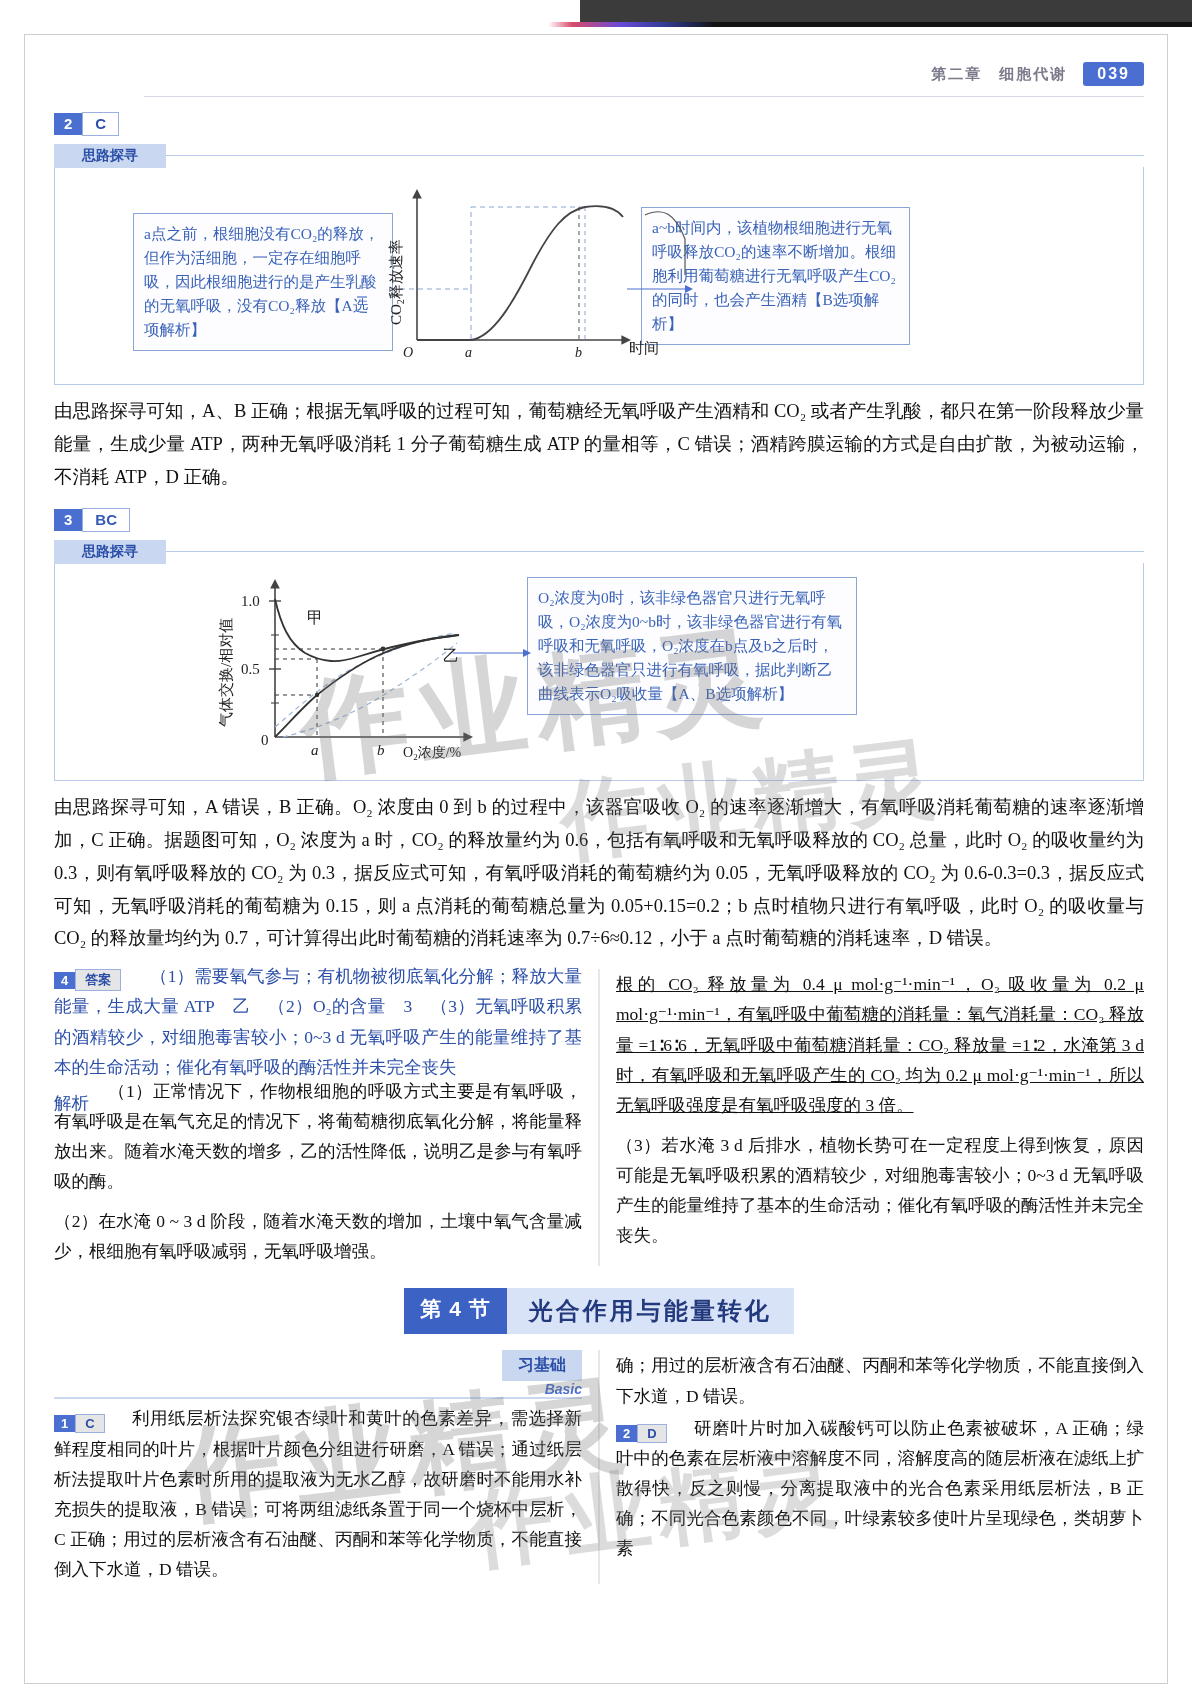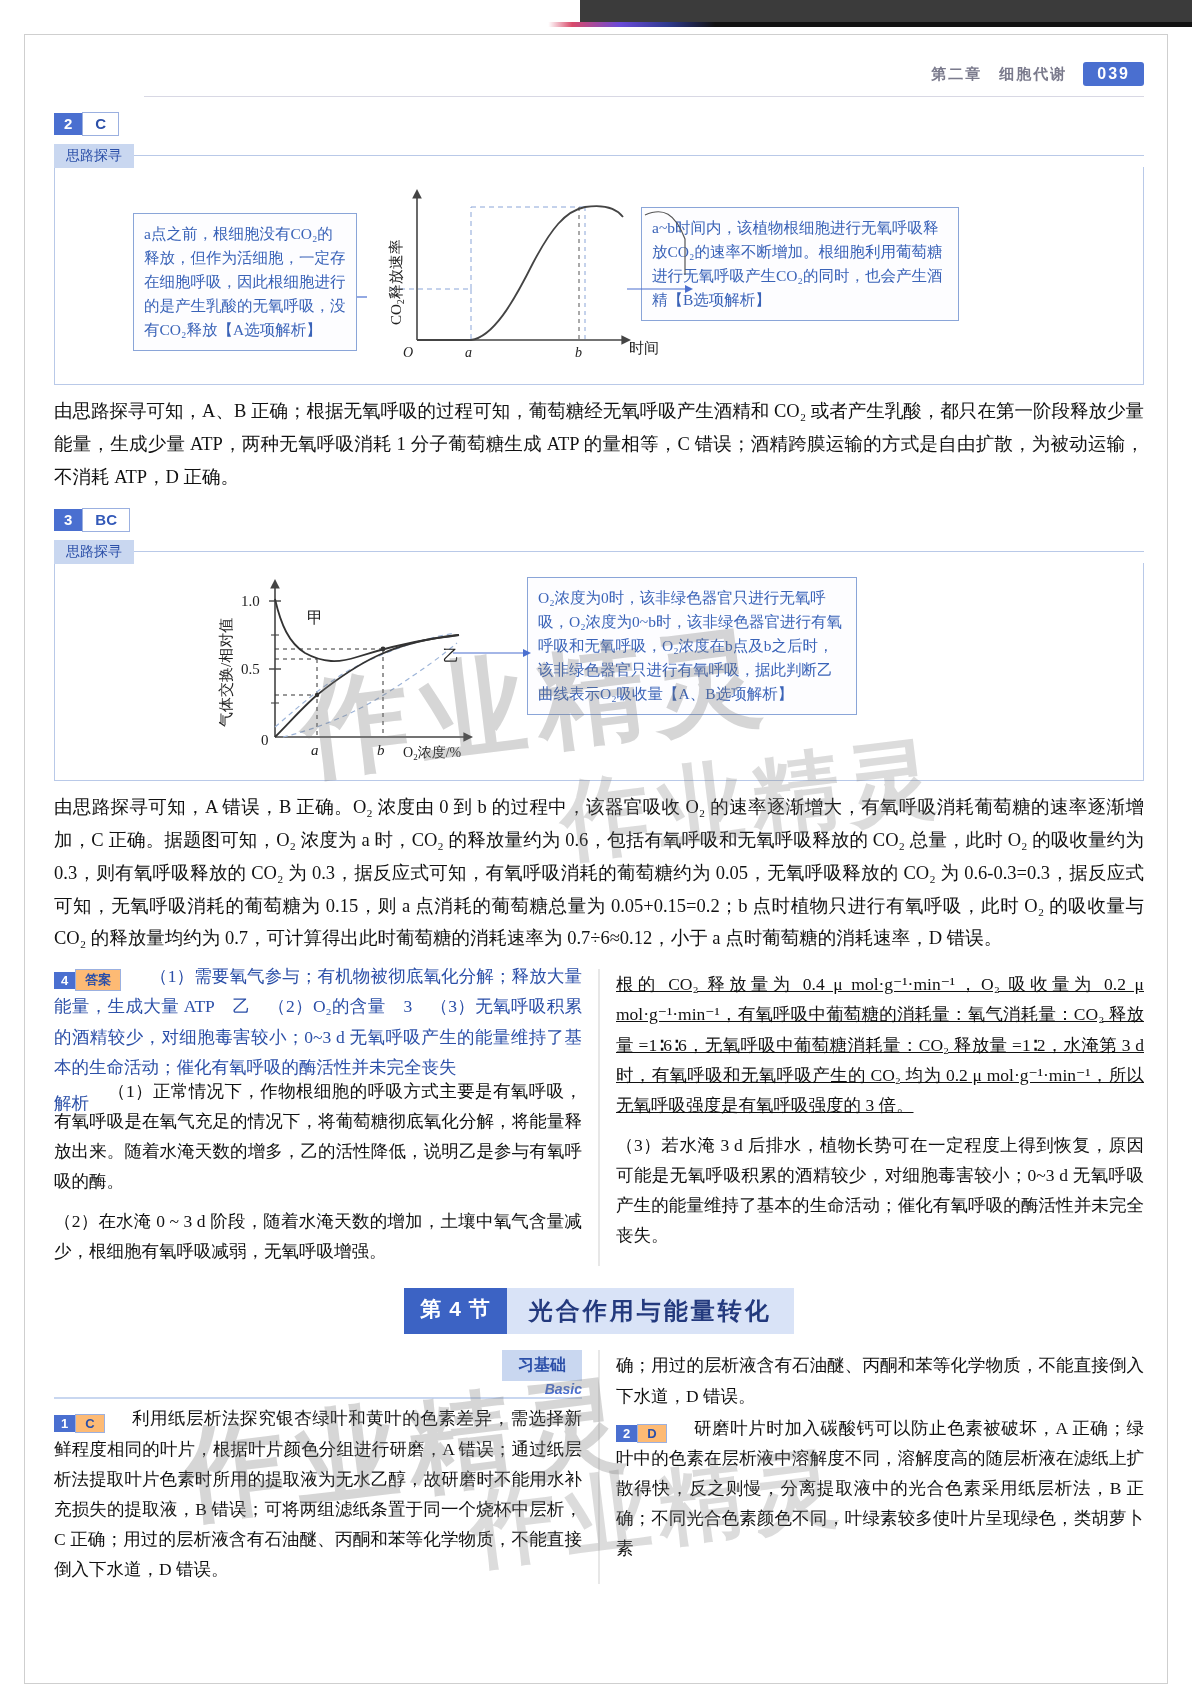--- a/index.html
+++ b/index.html
@@ -68,22 +68,22 @@
     padding:2px 12px; line-height:18px;
   }
   .qans.blue-text { color:#3258b8; }
 
   
   .silu-wrap { position:relative; margin-top:4px; }
   .silu-label {
     display:inline-block;
     background:#c9d7f0; color:#2b4fa8;
     font-family:"Liberation Sans", sans-serif;
-    font-weight:normal; font-size:14px;
-    padding:3px 12px;
+    font-weight:bold; font-size:14px;
+    padding:3px 28px;
     position:relative; z-index:3;
   }
   .silu-rule {
     position:absolute; left:0; right:0; top:11px; height:1px;
     background:#b9c9e8; z-index:1;
   }
   .silu-box {
     border:1px solid #b9c9e8; border-top:none;
     position:relative; background:#fff;
   }
@@ -157,21 +157,21 @@
   .xiji-rule { height:2px; background:#c9d7f0; width:528px; margin-top:0px; }
 
   
   .chipline { display:inline-flex; align-items:center; vertical-align:-3px; margin-right:6px;}
   .chip-n {
     background:#4a6fd0; color:#fff;
     font-family:"Liberation Sans", sans-serif;
     font-size:13px; font-weight:bold; padding:1px 7px;
   }
   .chip-a {
-    border:1px solid #9bb0e0; color:#2b4fa8; background:#fdba74;
+    border:1px solid #9bb0e0; color:#2b4fa8; background:#e5e5e5;
     font-family:"Liberation Sans", sans-serif;
     font-size:13px; font-weight:bold; padding:1px 9px;
   }
 
   
   .watermark {
     position:absolute; left:0; top:0; width:1192px; height:1702px;
     pointer-events:none; z-index:50;
   }
   .wm-text {
@@ -209,23 +209,23 @@
   <div class="qrow">
     <span class="qnum">2</span>
     <span class="qans">C</span>
   </div>
 
   <div class="silu-wrap">
     <div class="silu-rule"></div>
     <span class="silu-label">思路探寻</span>
     <div class="silu-box" style="height:218px; margin-top:-1px;">
 
-      <div class="note" style="position:absolute; left:78px; top:46px; width:224px;">a点之前，根细胞没有CO₂的释放，但作为活细胞，一定存在细胞呼吸，因此根细胞进行的是产生乳酸的无氧呼吸，没有CO₂释放【A选项解析】</div>
-
-      <div class="note" style="position:absolute; left:586px; top:40px; width:318px;">a~b时间内，该植物根细胞进行无氧呼吸释放CO₂的速率不断增加。根细胞利用葡萄糖进行无氧呼吸产生CO₂的同时，也会产生酒精【B选项解析】</div>
+      <div class="note" style="position:absolute; left:78px; top:46px; width:260px;">a点之前，根细胞没有CO₂的释放，但作为活细胞，一定存在细胞呼吸，因此根细胞进行的是产生乳酸的无氧呼吸，没有CO₂释放【A选项解析】</div>
+
+      <div class="note" style="position:absolute; left:586px; top:40px; width:269px;">a~b时间内，该植物根细胞进行无氧呼吸释放CO₂的速率不断增加。根细胞利用葡萄糖进行无氧呼吸产生CO₂的同时，也会产生酒精【B选项解析】</div>
 
       <svg class="chart-svg" width="300" height="185" viewBox="0 0 300 185" style="position:absolute; left:318px; top:18px;">
         <defs>
           <marker id="arr1" markerWidth="8" markerHeight="8" refX="1" refY="3" orient="auto">
             <path d="M0,0 L6,3 L0,6 z" fill="#444"></path>
           </marker>
         </defs>
 
         <line x1="44" y1="155" x2="44" y2="12" stroke="#444" stroke-width="1.6" marker-end="url(#arr1)"></line>
         <line x1="44" y1="155" x2="250" y2="155" stroke="#444" stroke-width="1.6" marker-end="url(#arr1)"></line>

